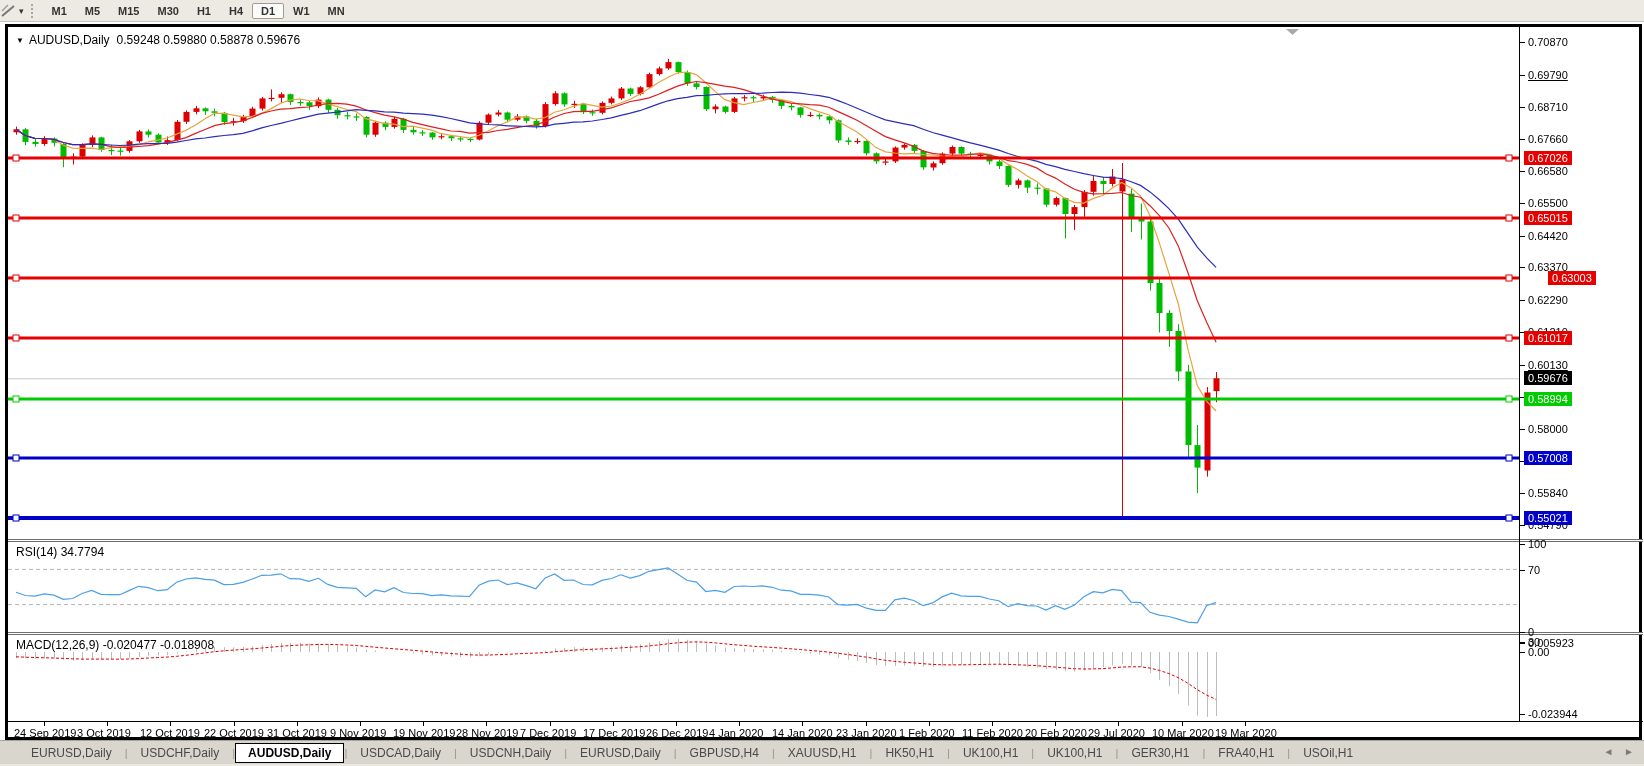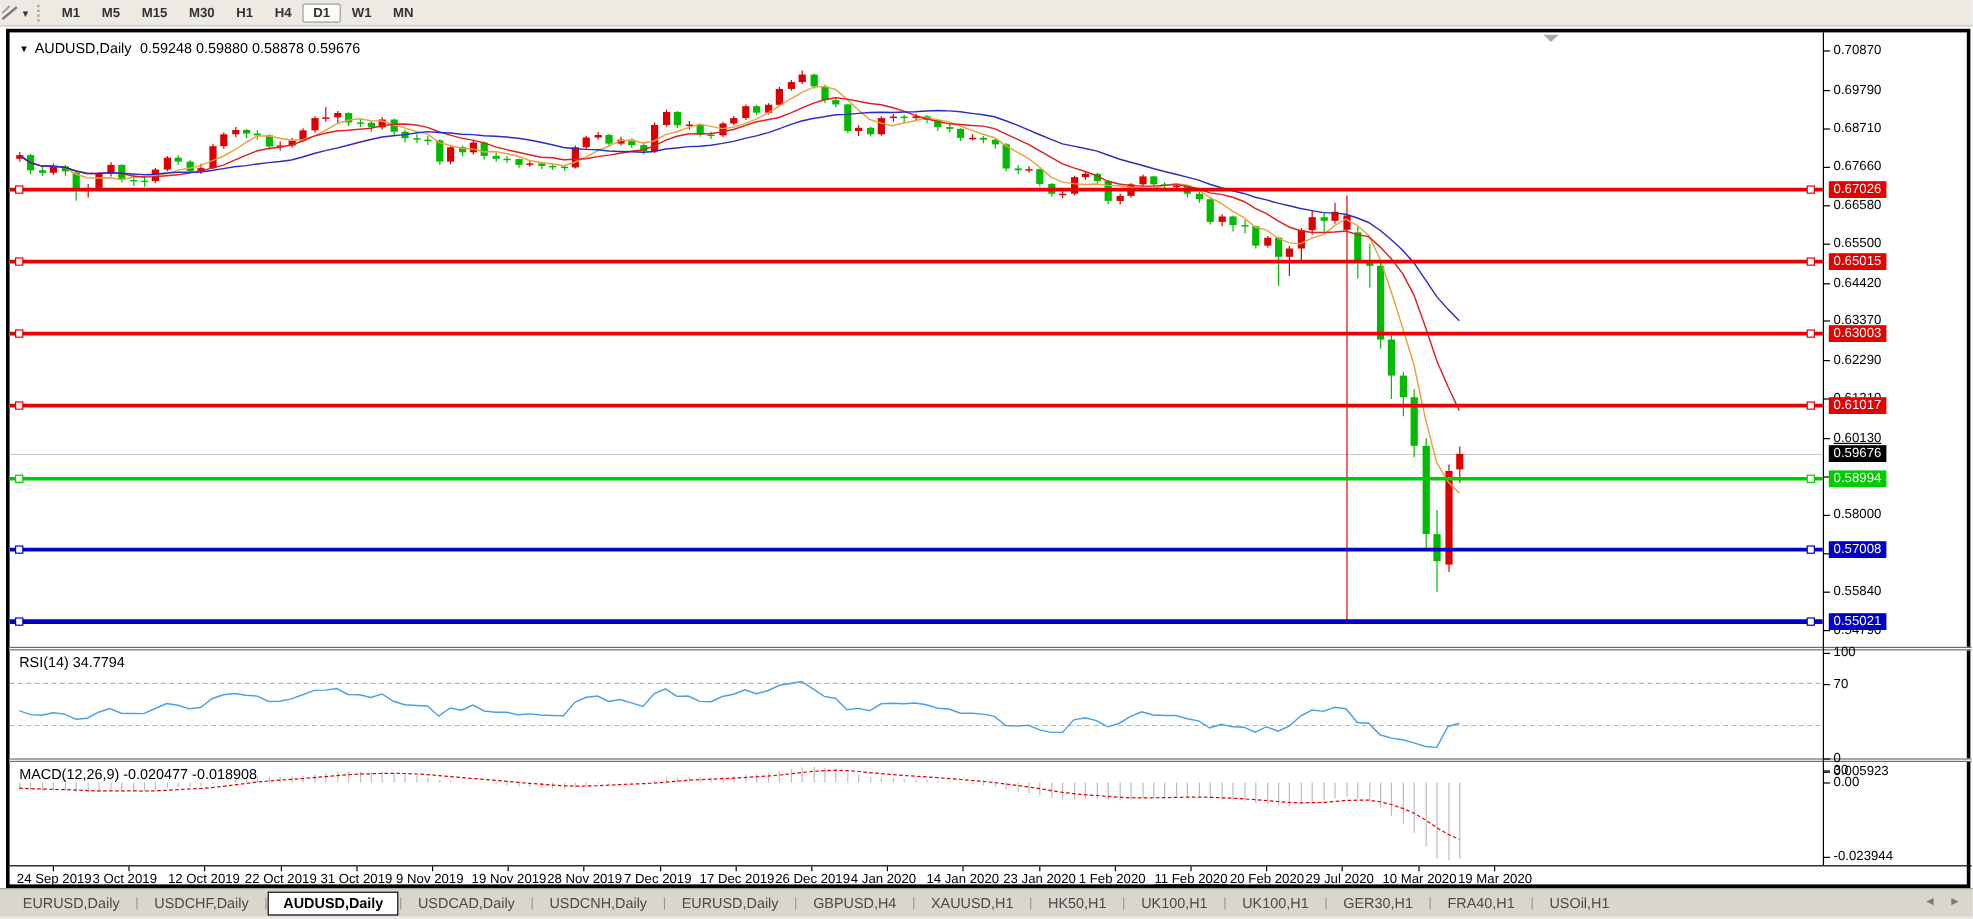--- a/index.html
+++ b/index.html
@@ -26,21 +26,21 @@
   .axis-col{position:absolute;left:1512px;top:0;width:123px;height:694px}
   .tick{position:absolute;left:8px;font-size:11px;color:#000;height:13px;line-height:13px;white-space:nowrap}
   .tick::before{content:"";position:absolute;left:-8px;top:6px;width:5px;height:1px;background:#000}
   .hbox{position:absolute;left:4px;font-size:11px;color:#fff;height:14px;line-height:14px;
     padding:0 4px;white-space:nowrap}
   .date-axis{position:absolute;left:0;top:694px;width:1635px;height:22px;border-top:1px solid #000;box-sizing:border-box}
   .dlabel{position:absolute;top:5px;font-size:11px;color:#000;white-space:nowrap}
   .dtick{position:absolute;top:0;width:1px;height:4px;background:#000}
   .tabbar{position:absolute;left:0;top:740px;width:1644px;height:24px;background:#d9d6cd;
     border-top:1px solid #a7a49b;display:flex;align-items:center;box-sizing:border-box}
-  .tabs{display:flex;align-items:center;height:100%;padding-left:6px}
+  .tabs{display:flex;align-items:center;height:100%;padding-left:18px}
   .tab{font-size:12px;color:#4a4a4a;padding:3px 13px;white-space:nowrap}
   .tab.act{background:#fff;color:#000;font-weight:bold;border:1px solid #000;padding:2px 12px}
   .tsep{color:#9a978e;font-size:11px}
   .tabarrows{position:absolute;right:10px;top:5px;color:#7a7a7a;font-size:10px}
   .tabarrows span{margin-left:8px}
   .bstrip{position:absolute;left:0;top:764px;width:1644px;height:2px;background:#ece9e1}
 </style>
 </head>
 <body>
 
@@ -490,38 +490,38 @@
       <line x1="1180.5" y1="17.0" x2="1180.5" y2="70.5" stroke="#bdbdbd" stroke-width="1"></line>
       <line x1="1189.5" y1="17.0" x2="1189.5" y2="80.7" stroke="#bdbdbd" stroke-width="1"></line>
       <line x1="1199.5" y1="17.0" x2="1199.5" y2="82.0" stroke="#bdbdbd" stroke-width="1"></line>
       <line x1="1208.5" y1="17.0" x2="1208.5" y2="81.1" stroke="#bdbdbd" stroke-width="1"></line>
       <polyline points="8.0,21.8 17.4,22.2 26.9,22.5 36.3,22.8 45.8,23.0 55.3,23.4 64.7,23.8 74.1,24.1 83.6,24.1 93.0,24.1 102.5,24.1 111.9,24.2 121.4,24.0 130.8,23.6 140.3,23.0 149.8,22.5 159.2,22.1 168.6,21.3 178.1,20.3 187.5,19.1 197.0,17.9 206.4,16.7 215.9,15.8 225.3,15.1 234.8,14.5 244.2,13.8 253.7,13.0 263.1,12.2 272.6,11.3 282.0,10.6 291.5,10.1 300.9,9.8 310.4,9.5 319.8,9.4 329.3,9.6 338.8,10.0 348.2,10.5 357.6,11.3 367.1,12.2 376.5,13.0 386.0,13.8 395.4,14.5 404.9,15.3 414.3,16.1 423.8,17.0 433.2,17.8 442.7,18.5 452.1,19.2 461.6,19.8 471.0,20.1 480.5,20.0 489.9,19.7 499.4,19.3 508.8,18.8 518.3,18.4 527.8,18.1 537.2,17.6 546.6,16.8 556.1,16.0 565.5,15.2 575.0,14.7 584.4,14.3 593.9,13.9 603.3,13.5 612.8,12.9 622.3,12.3 631.7,11.7 641.1,10.9 650.6,9.9 660.0,8.8 669.5,7.8 678.9,7.2 688.4,6.9 697.8,7.2 707.3,7.9 716.8,8.8 726.2,9.7 735.6,10.5 745.1,11.2 754.5,11.8 764.0,12.4 773.4,13.1 782.9,13.8 792.3,14.6 801.8,15.4 811.2,16.2 820.7,17.1 830.1,18.3 839.6,19.5 849.0,20.8 858.5,22.2 867.9,23.8 877.4,25.3 886.8,26.4 896.3,27.3 905.7,27.9 915.2,28.7 924.6,29.4 934.1,29.8 943.5,29.9 953.0,29.8 962.4,29.7 971.9,29.5 981.3,29.3 990.8,29.2 1000.2,29.4 1009.7,29.8 1019.1,30.2 1028.6,30.7 1038.0,31.4 1047.5,32.1 1056.9,32.9 1066.4,33.7 1075.8,34.0 1085.3,33.9 1094.8,33.6 1104.2,32.9 1113.6,32.1 1123.1,31.8 1132.5,31.8 1142.0,33.1 1151.4,35.4 1160.9,38.6 1170.3,42.7 1179.8,48.2 1189.3,54.7 1198.7,60.2 1208.1,64.4" fill="none" stroke="#e00000" stroke-width="1" stroke-dasharray="3 2"></polyline>
     </svg>
   <div class="ind-label" style="top:611px">MACD(12,26,9) -0.020477 -0.018908</div>
   <div class="vaxis"></div>
   <div class="axis-col">
       <div class="tick" style="top: 9px;">0.70870</div>
-      <div class="tick" style="top: 42px;">0.69790</div>
+      <div class="tick" style="top: 42px; text-decoration: underline;">0.69790</div>
       <div class="tick" style="top: 74px;">0.68710</div>
       <div class="tick" style="top: 106px;">0.67660</div>
       <div class="tick" style="top: 138px;">0.66580</div>
       <div class="tick" style="top: 170px;">0.65500</div>
       <div class="tick" style="top: 203px;">0.64420</div>
       <div class="tick" style="top: 234px;">0.63370</div>
       <div class="tick" style="top: 267px;">0.62290</div>
       <div class="tick" style="top: 299px;">0.61210</div>
       <div class="tick" style="top: 332px; text-decoration: underline;">0.60130</div>
       <div class="tick" style="top: 364px;">0.59050</div>
       <div class="tick" style="top: 396px;">0.58000</div>
       <div class="tick" style="top: 428px;">0.56920</div>
       <div class="tick" style="top: 460px;">0.55840</div>
       <div class="tick" style="top: 492px;">0.54790</div>
       <div class="hbox" style="top: 124px; background: rgb(230, 0, 0);">0.67026</div>
       <div class="hbox" style="top: 184px; background: rgb(230, 0, 0);">0.65015</div>
-      <div class="hbox" style="top: 244px; background: rgb(230, 0, 0);">0.63003</div>
+      <div class="hbox" style="top: 244px; background: rgb(230, 0, 0); margin-left: 24px;">0.63003</div>
       <div class="hbox" style="top: 304px; background: rgb(230, 0, 0);">0.61017</div>
       <div class="hbox" style="top: 365px; background: rgb(0, 205, 0);">0.58994</div>
       <div class="hbox" style="top: 424px; background: rgb(0, 0, 200);">0.57008</div>
       <div class="hbox" style="top: 484px; background: rgb(0, 0, 200);">0.55021</div>
       <div class="hbox" style="top: 344px; background: rgb(0, 0, 0);">0.59676</div>
       <div class="tick" style="top: 511px;">100</div>
       <div class="tick" style="top: 537px;">70</div>
       <div class="tick" style="top: 573px; margin-top: 36px;">30</div>
       <div class="tick" style="top: 599px;">0</div>
       <div class="tick" style="top: 610px;">0.005923</div>
@@ -553,21 +553,21 @@
       <div class="dlabel" style="left: 638px;">26 Dec 2019</div>
       <div class="dtick" style="left: 731px;"></div>
       <div class="dlabel" style="left: 701px;">4 Jan 2020</div>
       <div class="dtick" style="left: 794px;"></div>
       <div class="dlabel" style="left: 764px;">14 Jan 2020</div>
       <div class="dtick" style="left: 858px;"></div>
       <div class="dlabel" style="left: 828px;">23 Jan 2020</div>
       <div class="dtick" style="left: 921px;"></div>
       <div class="dlabel" style="left: 891px;">1 Feb 2020</div>
       <div class="dtick" style="left: 984px;"></div>
-      <div class="dlabel" style="left: 954px; text-decoration: underline;">11 Feb 2020</div>
+      <div class="dlabel" style="left: 954px;">11 Feb 2020</div>
       <div class="dtick" style="left: 1047px;"></div>
       <div class="dlabel" style="left: 1017px;">20 Feb 2020</div>
       <div class="dtick" style="left: 1110px;"></div>
       <div class="dlabel" style="left: 1080px;">29 Jul 2020</div>
       <div class="dtick" style="left: 1174px;"></div>
       <div class="dlabel" style="left: 1144px;">10 Mar 2020</div>
       <div class="dtick" style="left: 1237px;"></div>
       <div class="dlabel" style="left: 1207px;">19 Mar 2020</div>
     </div>
 </div>

